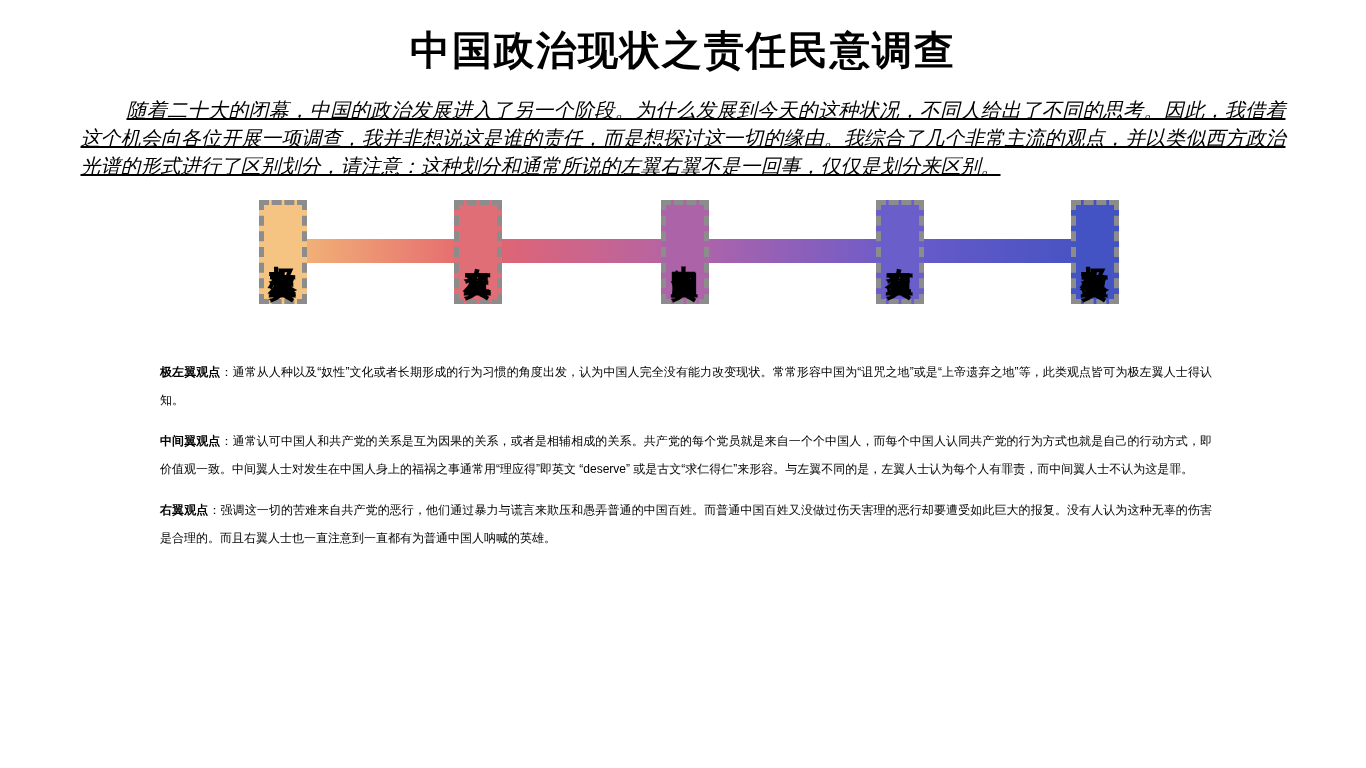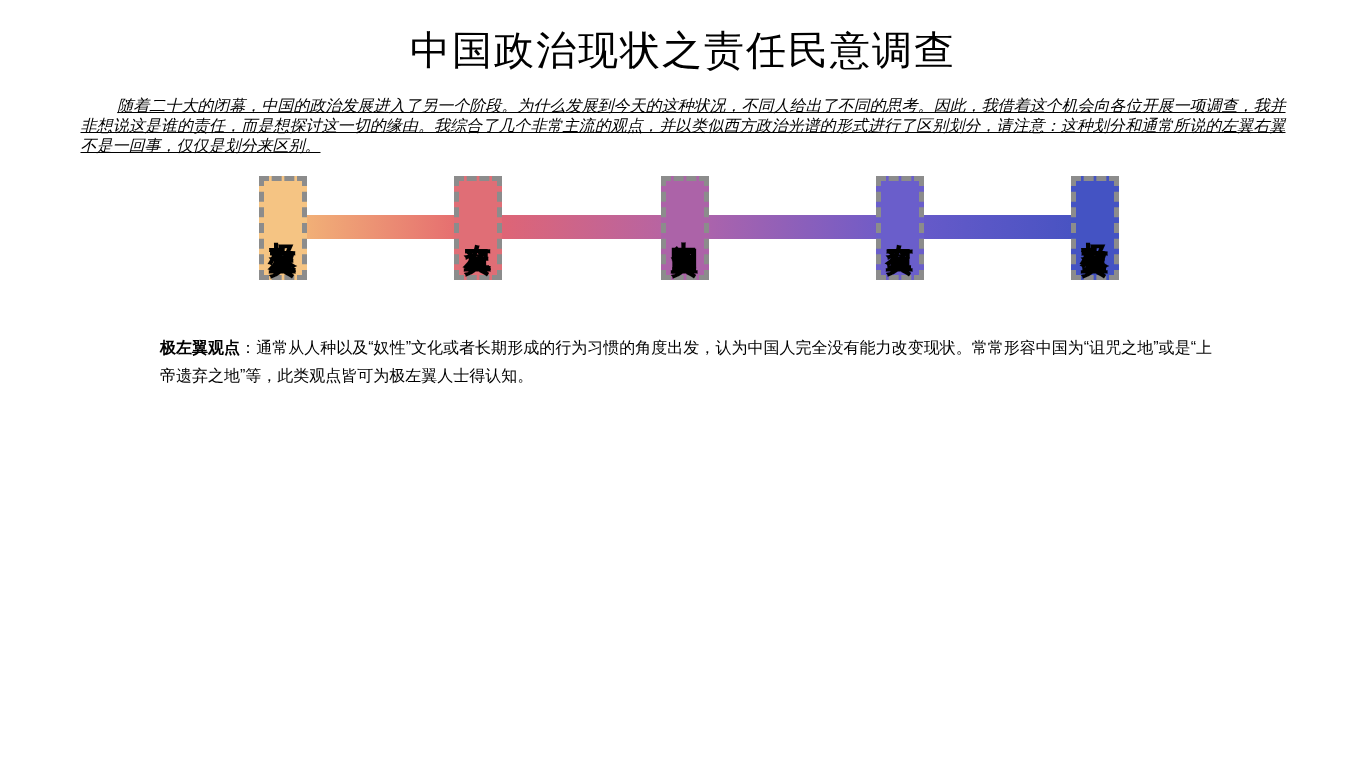--- a/index.html
+++ b/index.html
@@ -5,27 +5,27 @@
   html,body{margin:0;padding:0;}
   body{
     width:1366px;height:768px;background:#ffffff;overflow:hidden;
     font-family:"Liberation Sans","DejaVu Sans",sans-serif;color:#000;
   }
   .page{position:relative;width:1366px;height:768px;background:#fff;}
 
   
   .title{
     margin:26px 0 0 0;text-align:center;
-    font-size:40px;font-weight:normal;letter-spacing:2px;line-height:1.2;
+    font-size:40px;font-weight:bold;letter-spacing:2px;line-height:1.2;
   }
 
   
   .intro{
     width:1205px;margin:22px auto 12px auto;
-    font-size:16px;font-style:italic;line-height:20px;
+    font-size:20px;font-style:italic;line-height:28px;
     text-align:justify;text-indent:2.3em;
     text-decoration:underline;
   }
 
   
   .spectrum{position:relative;width:1366px;height:112px;margin-top:20px;}
   .spec-bar{
     position:absolute;left:283px;top:39px;width:813px;height:24px;
   }
   .spec-box{
@@ -40,21 +40,21 @@
   .spec-box.b5{left:1071px;}
   .spec-label{
     writing-mode:vertical-rl;text-orientation:upright;
     font-size:26px;font-weight:bold;line-height:1;letter-spacing:4px;
     color:#ffffff;-webkit-text-stroke:1.4px #000;
   }
 
   
   .opinions{margin:46px 0 0 160px;width:1052px;}
   .opinion{
-    margin:0 0 13px 0;font-size:16px;line-height:28px;text-align:justify;
+    margin:0 0 13px 0;font-size:12px;line-height:28px;text-align:justify;
   }
   .opinion b{font-weight:bold;}
 </style>
 </head>
 <body>
 
 <div class="page">
 
   <h1 class="title">中国政治现状之责任民意调查</h1>
 
@@ -75,15 +75,17 @@
     <div class="spec-box b4" style="background-color: rgb(106, 94, 203);">
       <span class="spec-label">右翼</span>
     </div>
     <div class="spec-box b5" style="background-color: rgb(68, 83, 195);">
       <span class="spec-label">极右翼</span>
     </div>
   </div>
 
   <div class="opinions">
     <p class="opinion"><b>极左翼观点</b><span>：通常从人种以及“奴性”文化或者长期形成的行为习惯的角度出发，认为中国人完全没有能力改变现状。常常形容中国为“诅咒之地”或是“上帝遗弃之地”等，此类观点皆可为极左翼人士得认知。</span></p>
+    <p class="opinion"><b>中间翼观点</b><span>：通常认可中国人和共产党的关系是互为因果的关系，或者是相辅相成的关系。共产党的每个党员就是来自一个个中国人，而每个中国人认同共产党的行为方式也就是自己的行动方式，即价值观一致。中间翼人士对发生在中国人身上的福祸之事通常用“理应得”即英文 “deserve” 或是古文“求仁得仁”来形容。与左翼不同的是，左翼人士认为每个人有罪责，而中间翼人士不认为这是罪。</span></p>
+    <p class="opinion"><b>右翼观点</b><span>：强调这一切的苦难来自共产党的恶行，他们通过暴力与谎言来欺压和愚弄普通的中国百姓。而普通中国百姓又没做过伤天害理的恶行却要遭受如此巨大的报复。没有人认为这种无辜的伤害是合理的。而且右翼人士也一直注意到一直都有为普通中国人呐喊的英雄。</span></p>
   </div>
 
 </div>
 
 </body></html>

